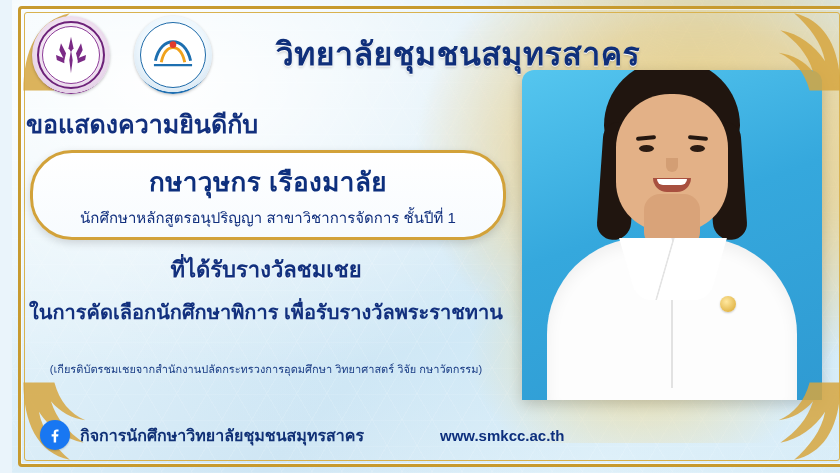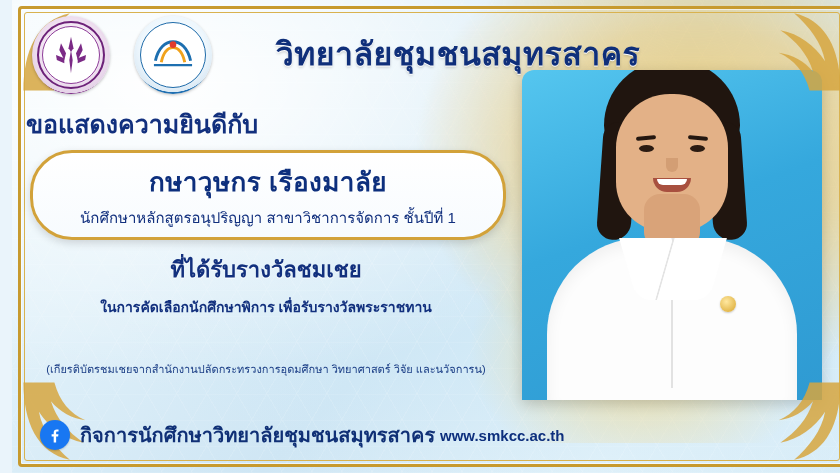--- a/index.html
+++ b/index.html
@@ -147,21 +147,21 @@
     display:flex;flex-direction:column;align-items:center;justify-content:center;
   }
   .name{font-size:26px;font-weight:bold;color:#0d2f7d;letter-spacing:.5px;}
   .name-sub{font-size:15px;color:#12307e;margin-top:4px;}
   .award{
     position:absolute;left:14px;top:252px;width:480px;text-align:center;
     font-size:22px;font-weight:bold;color:#12307e;text-shadow:0 1px 0 #fff;
   }
   .line1{
     position:absolute;left:6px;top:296px;width:496px;text-align:center;
-    font-size:14px;font-weight:bold;color:#12307e;
+    font-size:20px;font-weight:bold;color:#12307e;
   }
   .line2{
     position:absolute;left:6px;top:326px;width:496px;text-align:center;
     font-size:19px;font-weight:bold;color:#12307e;
   }
   .note{
     position:absolute;left:6px;top:360px;width:496px;text-align:center;
     font-size:11px;color:#1b3e86;
   }
 
@@ -169,21 +169,21 @@
   .footer{
     position:absolute;left:12px;right:12px;bottom:12px;height:52px;
     display:flex;align-items:center;
   }
   .fb-icon{
     width:30px;height:30px;border-radius:50%;background:#1877f2;
     display:flex;align-items:center;justify-content:center;margin-left:16px;
     box-shadow:0 1px 2px rgba(0,0,0,.2);
   }
   .fb-icon svg{width:18px;height:18px;display:block;}
-  .fb-text{margin-left:10px;font-size:20px;font-weight:bold;color:#103076;text-align:center;}
+  .fb-text{margin-left:10px;font-size:16px;font-weight:bold;color:#103076;text-align:center;}
   .site{position:absolute;left:416px;font-size:15px;font-weight:bold;color:#0d2f7d;}
 </style>
 </head>
 <body>
 
 <div id="card">
 
   <div class="hex"></div>
   <div class="gold-swoosh"></div>
   <div class="gold-swoosh2"></div>
@@ -264,21 +264,21 @@
 
   <div class="congrats">ขอแสดงความยินดีกับ</div>
 
   <div class="name-plate">
     <div class="name">กษาวุษกร   เรืองมาลัย</div>
     <div class="name-sub">นักศึกษาหลักสูตรอนุปริญญา สาขาวิชาการจัดการ ชั้นปีที่ 1</div>
   </div>
 
   <div class="award">ที่ได้รับรางวัลชมเชย</div>
   <div class="line1">ในการคัดเลือกนักศึกษาพิการ เพื่อรับรางวัลพระราชทาน</div>
-  <div class="note">(เกียรติบัตรชมเชยจากสำนักงานปลัดกระทรวงการอุดมศึกษา วิทยาศาสตร์ วิจัย และนวัจการน)</div>
+  <div class="note">(เกียรติบัตรชมเชยจากสำนักงานปลัดกระทรวงการอุดมศึกษา วิทยาศาสตร์ วิจัย กษาวัตกรรม)</div>
 
   <div class="footer">
     <div class="fb-icon">
       <svg viewBox="0 0 24 24">
           <path fill="#ffffff" d="M13.5 22v-8h2.7l.4-3.1h-3.1V8.9c0-.9.25-1.5 1.55-1.5h1.65V4.63c-.29-.04-1.27-.13-2.41-.13-2.39 0-4.03 1.46-4.03 4.14v2.26H7.5V14h2.76v8h3.24z"></path>
         </svg>
     </div>
     <div class="fb-text">กิจการนักศึกษาวิทยาลัยชุมชนสมุทรสาคร</div>
     <div class="site">www.smkcc.ac.th</div>
   </div>

